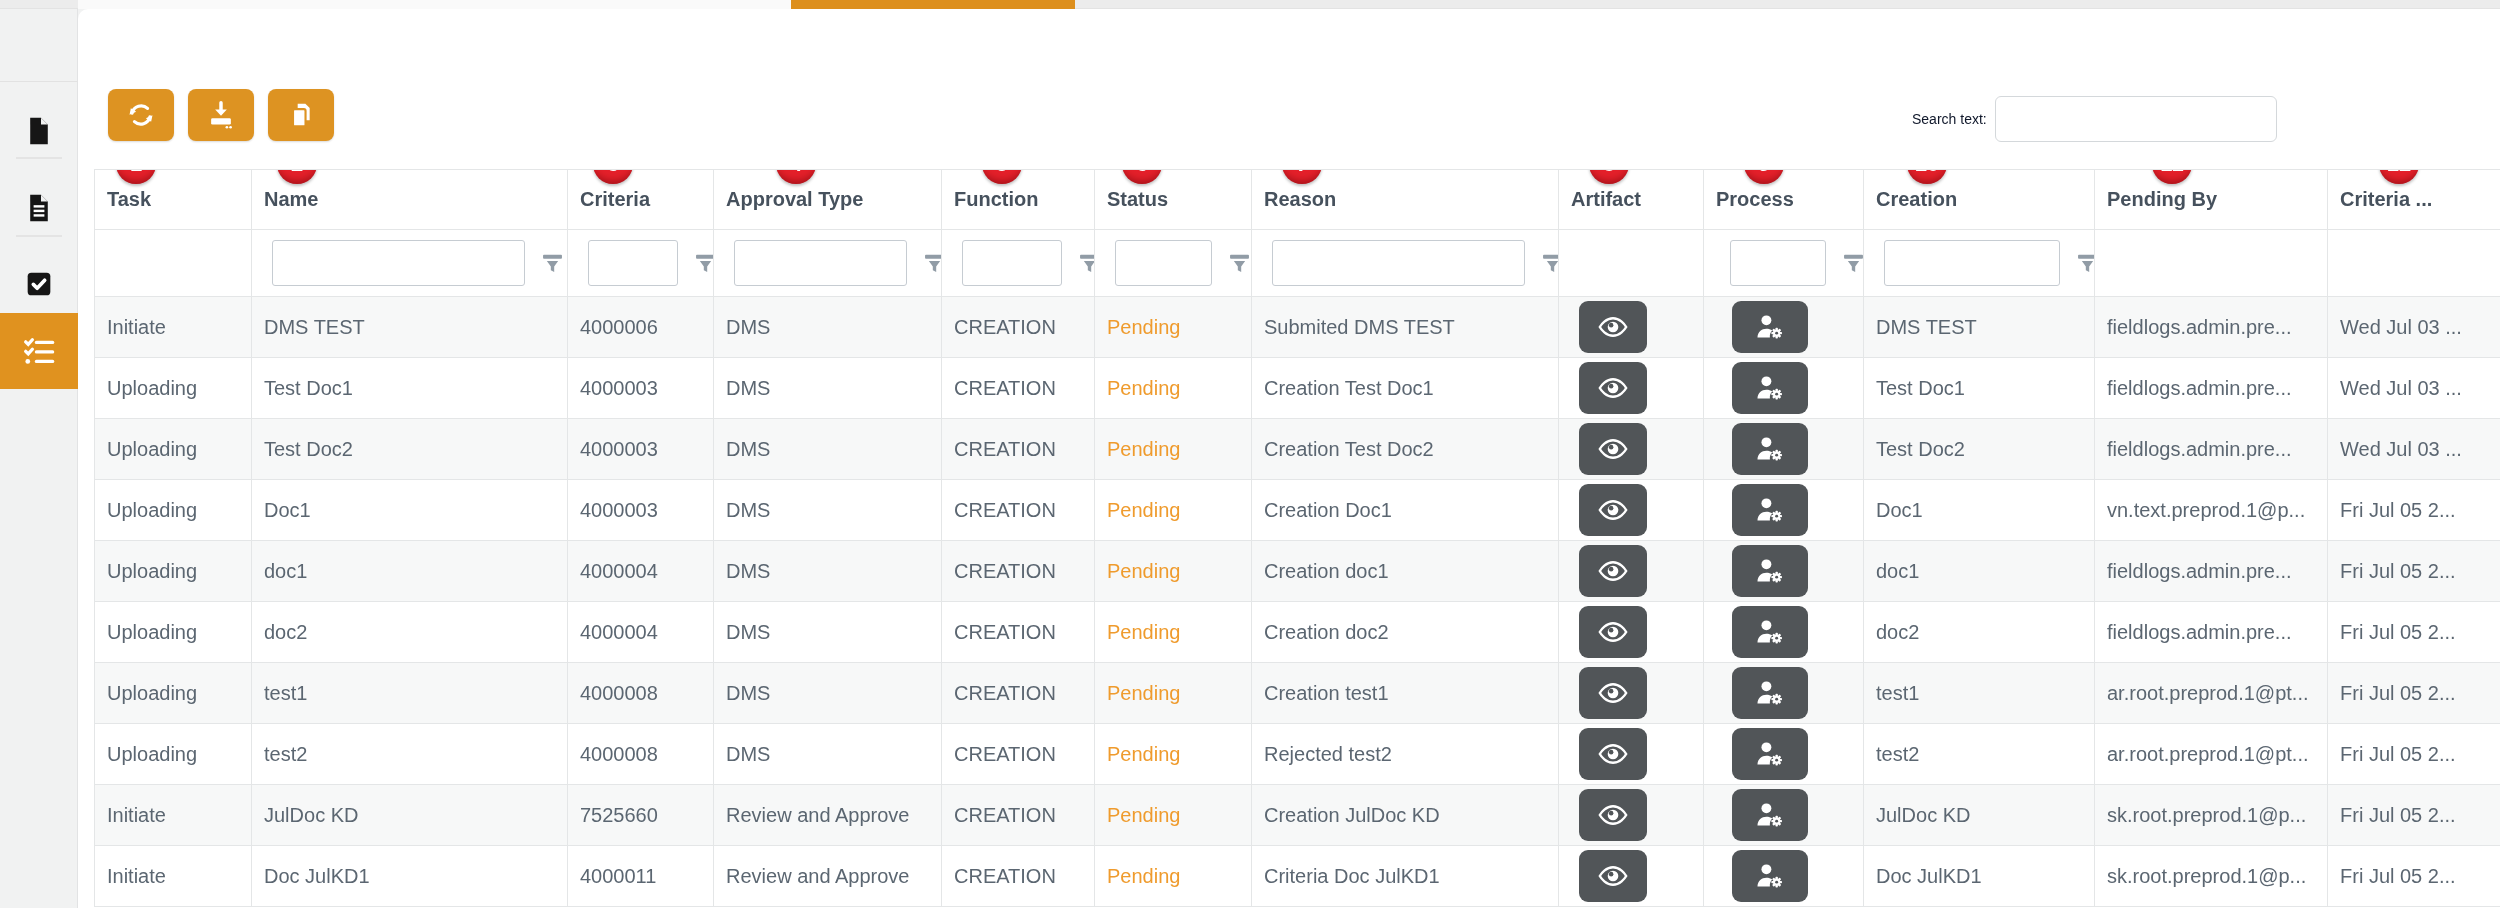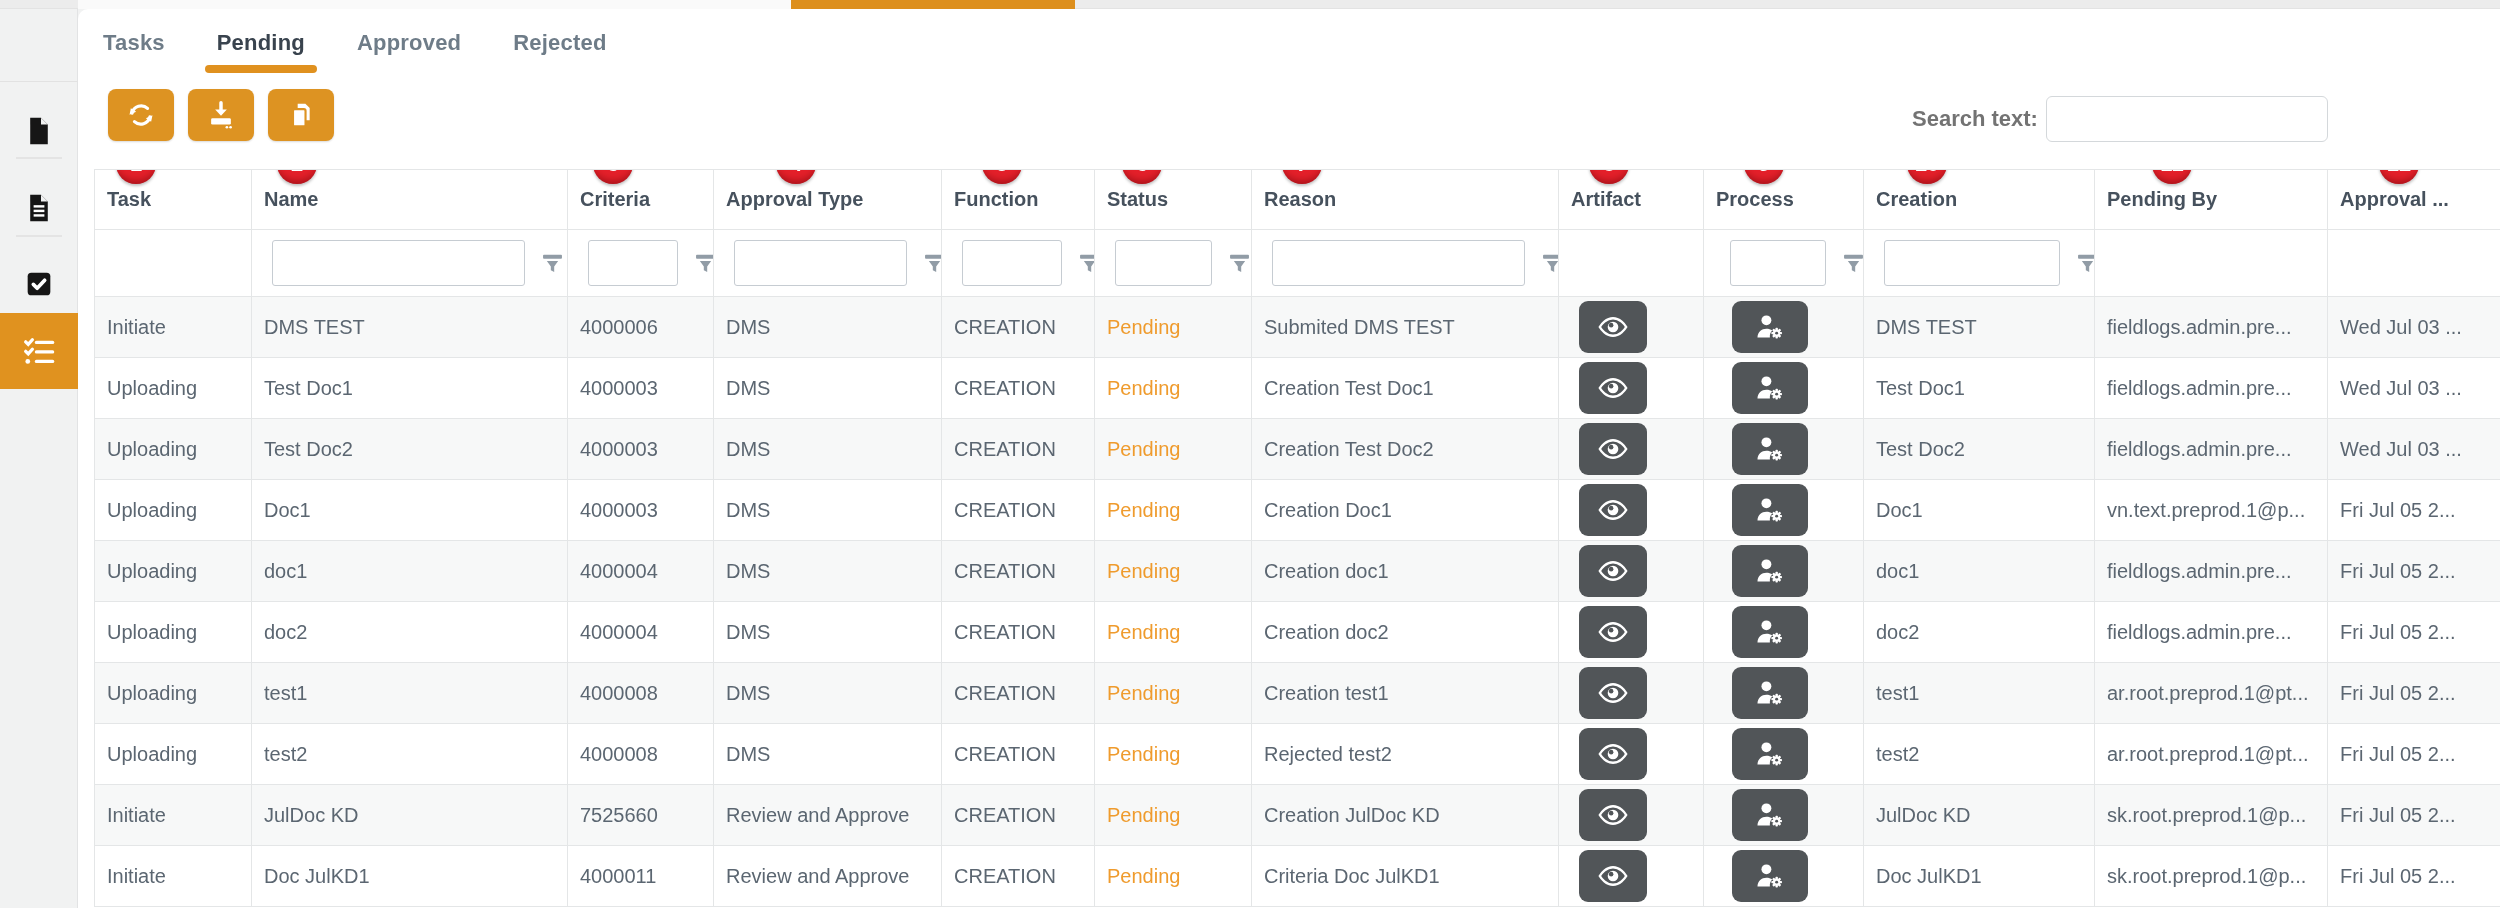--- a/index.html
+++ b/index.html
@@ -29,21 +29,21 @@
   .tab.active { color:#39434e; }
   .tab.active::after { content:""; position:absolute; left:-12px; right:-12px; bottom:-17px; height:8px; border-radius:4px; background:#e0911f; }
 
   
   .toolbar { position:absolute; left:30px; top:80px; display:flex; gap:14px; }
   .tool-btn { width:66px; height:52px; border:none; border-radius:8px; background:#dd9322; display:flex; align-items:center; justify-content:center; cursor:pointer; box-shadow:0 1px 2px rgba(0,0,0,.15); }
   .tool-btn svg { width:32px; height:32px; }
 
   
   .search { position:absolute; left:1834px; top:87px; display:flex; align-items:center; gap:8px; }
-  .search-label { font-size:22px; font-weight:bold; color:#737373; }
+  .search-label { font-size:14px; font-weight:normal; color:#0f172a; }
   .search-input { width:282px; height:46px; border:1px solid #d4d8db; border-radius:6px; background:#fff; font-size:20px; padding:0 10px; color:#5b6671; outline:none; }
 
   
   .table-wrap { position:absolute; left:16px; top:160px; }
   table { border-collapse:collapse; table-layout:fixed; width:2413px; background:#fff; }
   th, td { border:1px solid #e4e6e7; overflow:hidden; white-space:nowrap; }
   thead tr.h-row { height:60px; }
   thead tr.f-row { height:67px; }
   tbody tr { height:61px; }
   th { position:relative; text-align:left; padding-left:12px; font-size:20px; font-weight:bold; color:#46515d; background:#fff; }
@@ -171,26 +171,20 @@
     </div>
     <div class="sb-item active" style="top:304px">
       <svg>
           <use href="#i-checklist"></use>
         </svg>
     </div>
   </div>
 
   <div class="card">
 
-    <div class="tabs">
-      <div class="tab">Tasks</div>
-      <div class="tab active">Pending</div>
-      <div class="tab">Approved</div>
-      <div class="tab">Rejected</div>
-    </div>
 
     <div class="toolbar">
       <button class="tool-btn">
         <svg>
             <use href="#i-refresh"></use>
           </svg>
       </button>
       <button class="tool-btn">
         <svg>
             <use href="#i-download"></use>
@@ -230,21 +224,21 @@
             <th class="c2"><span class="badge">2</span><span>Name</span></th>
             <th class="c3"><span class="badge">3</span><span>Criteria</span></th>
             <th class="c4"><span class="badge">4</span><span>Approval Type</span></th>
             <th class="c5"><span class="badge">5</span><span>Function</span></th>
             <th class="c6"><span class="badge">6</span><span>Status</span></th>
             <th class="c7"><span class="badge">7</span><span>Reason</span></th>
             <th class="c8"><span class="badge">8</span><span>Artifact</span></th>
             <th class="c9"><span class="badge">9</span><span>Process</span></th>
             <th class="c10"><span class="badge">10</span><span>Creation</span></th>
             <th class="c11"><span class="badge">11</span><span>Pending By</span></th>
-            <th class="c12"><span class="badge">12</span><span>Approval ...</span></th>
+            <th class="c12"><span class="badge">12</span><span>Criteria ...</span></th>
           </tr>
           <tr class="f-row">
             <td></td>
             <td>
                 <div class="filter">
                   <input class="fw253" type="text" style="">
                   <svg>
                     <use href="#i-funnel"></use>
                   </svg>
                 </div>

